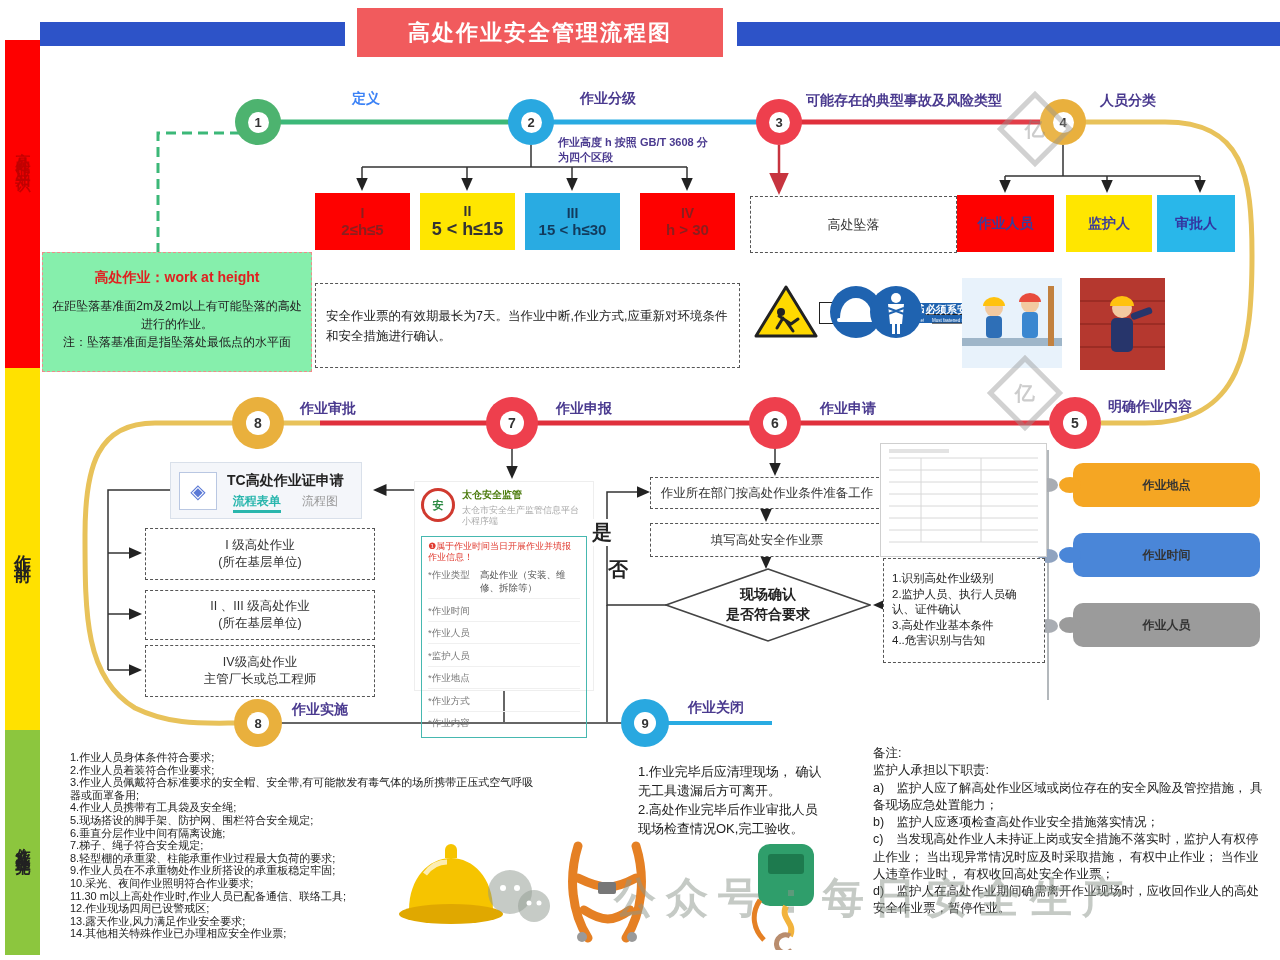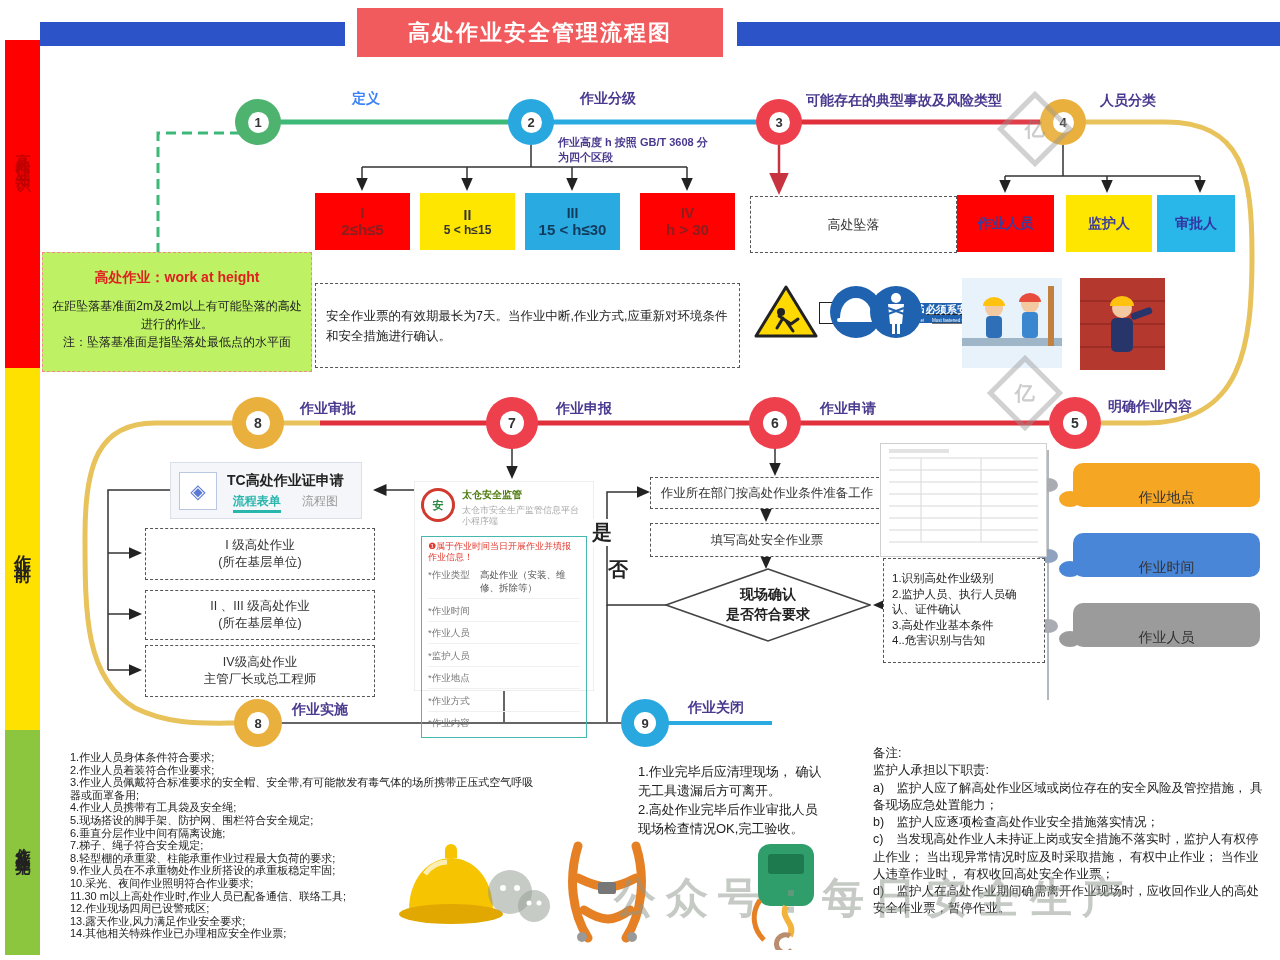--- a/index.html
+++ b/index.html
@@ -16,21 +16,21 @@
   .vtext{writing-mode:vertical-rl;text-orientation:upright;font-weight:bold;font-size:17px;letter-spacing:5px;}
   
   .node{border-radius:50%;display:flex;align-items:center;justify-content:center;z-index:4;}
   .node .hole{background:#fff;border-radius:50%;display:flex;align-items:center;justify-content:center;
               font-weight:bold;color:#333;}
   .step-label{color:#4a3a8f;font-weight:bold;font-size:14px;z-index:4;}
   
   .cbox{display:flex;flex-direction:column;align-items:center;justify-content:center;z-index:3;
         font-weight:bold;text-align:center;}
   .dashed{border:1.5px dashed #555;background:#fff;z-index:3;}
-  .dashed-red{border:1.5px dashed #f08a8a;background:#bef264;z-index:3;}
+  .dashed-red{border:1.5px dashed #f08a8a;background:#86efac;z-index:3;}
   .flowbox{display:flex;align-items:center;justify-content:center;font-size:12.5px;color:#333;text-align:center;}
   
   .tc-card{background:#f4f6fa;border:1px solid #d9e0ea;z-index:3;display:flex;align-items:center;padding:6px 8px;box-sizing:border-box;}
   .tc-icon{width:36px;height:36px;border:1px solid #b9c7e2;background:#fff;display:flex;align-items:center;justify-content:center;
            color:#5b79d6;font-size:20px;margin-right:10px;}
   .tc-title{font-size:14px;font-weight:bold;color:#222;}
   .tc-tabs{font-size:12px;margin-top:3px;text-align:center;}
   .tab-on{color:#29b6ad;font-weight:bold;border-bottom:3px solid #29b6ad;padding-bottom:2px;margin-right:18px;}
   .tab-off{color:#999;}
   
@@ -39,21 +39,21 @@
   .mini-logo{width:28px;height:28px;border-radius:50%;border:3px solid #d03a2f;display:flex;align-items:center;justify-content:center;
              color:#2c8a43;font-size:11px;font-weight:bold;flex:0 0 auto;}
   .mini-name{font-size:10px;font-weight:bold;color:#4d7c0f;}
   .mini-sub{font-size:9px;color:#aaa;margin-top:3px;line-height:1.25;}
   .mini-form{border:1px solid #46b8b0;margin:2px 6px 6px 6px;padding:4px 6px;}
   .mini-notice{color:#e03a2f;font-size:9px;line-height:1.3;}
   .mini-row{display:flex;font-size:9.5px;color:#888;border-bottom:1px solid #f0f0f0;padding:5.5px 0 3px 0;}
   .mini-row .lbl{flex:0 0 52px;color:#777;}
   .mini-row .val{color:#555;}
   
-  .pill{border-radius:10px;display:flex;align-items:flex-end;justify-content:center;font-size:14px;font-weight:normal;color:#333;z-index:3;}
+  .pill{border-radius:10px;display:flex;align-items:center;justify-content:center;font-size:12px;font-weight:bold;color:#333;z-index:3;}
   .pill::before{content:"";position:absolute;left:-14px;width:22px;height:16px;border-radius:50%;background:inherit;}
   
   .sign{display:flex;flex-direction:row;align-items:center;z-index:3;}
   .sign-label{border:1px solid #222;background:#fff;text-align:center;width:66px;margin-top:2px;}
   .sign-label .cn{font-size:10.5px;font-weight:bold;display:block;}
   .sign-label .en{font-size:5px;display:block;transform:scale(.9);}
   .sign-label-blue{background:#1f63b0;color:#fff;border:none;}
   
   .brandmark{z-index:6;opacity:.45;pointer-events:none;}
   .brand-diamond{width:44px;height:44px;border:5px solid #9a9a9a;transform:rotate(45deg);
@@ -207,21 +207,21 @@
         <span>9</span>
       </div>
     </div>
 
   <div class="abs cbox" style="left:315px;top:193px;width:95px;height:57px;background:#fe0100;color:#8a1f1f;">
     <span style="font-size:14px;">I</span>
     <span style="font-size:15px;">2≤h≤5</span>
   </div>
   <div class="abs cbox" style="left:420px;top:193px;width:95px;height:57px;background:#ffe600;color:#333;">
     <span style="font-size:14px;">II</span>
-    <span style="font-size:12px;">5 &lt; h≤15</span>
+    <span style="font-size:18px;">5 &lt; h≤15</span>
   </div>
   <div class="abs cbox" style="left:525px;top:193px;width:95px;height:57px;background:#29abe2;color:#123a5c;">
     <span style="font-size:14px;">III</span>
     <span style="font-size:15px;">15 &lt; h≤30</span>
   </div>
   <div class="abs cbox" style="left:640px;top:193px;width:95px;height:57px;background:#fe0100;color:#8a1f1f;">
     <span style="font-size:14px;">IV</span>
     <span style="font-size:15px;">h &gt; 30</span>
   </div>
 

